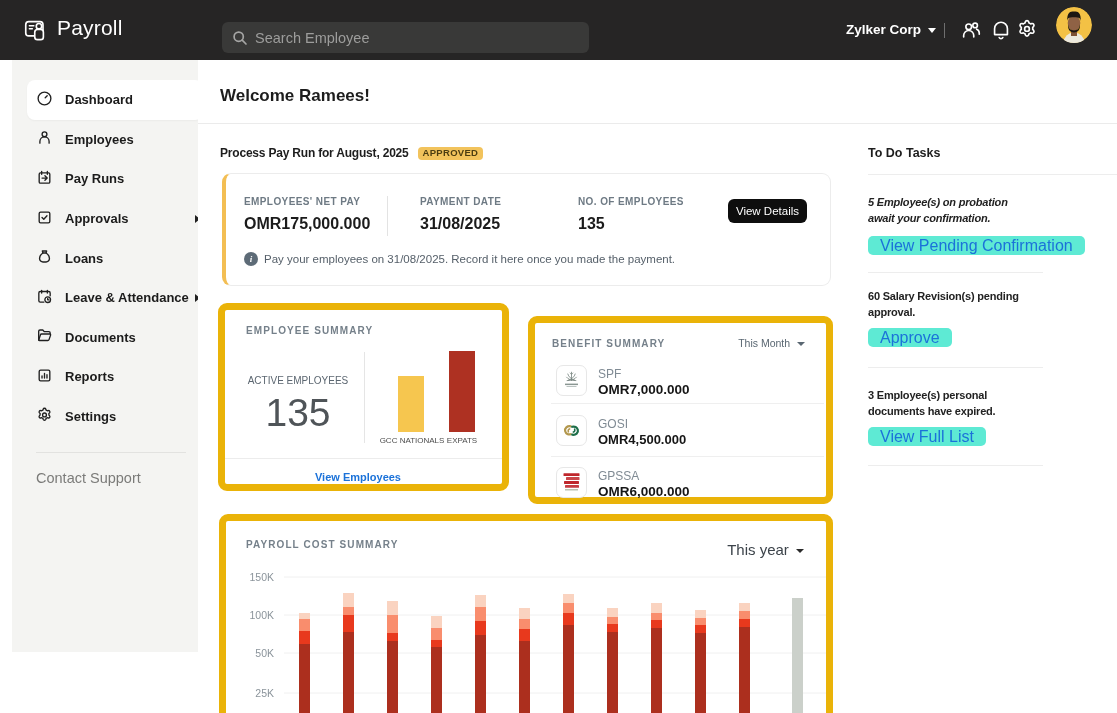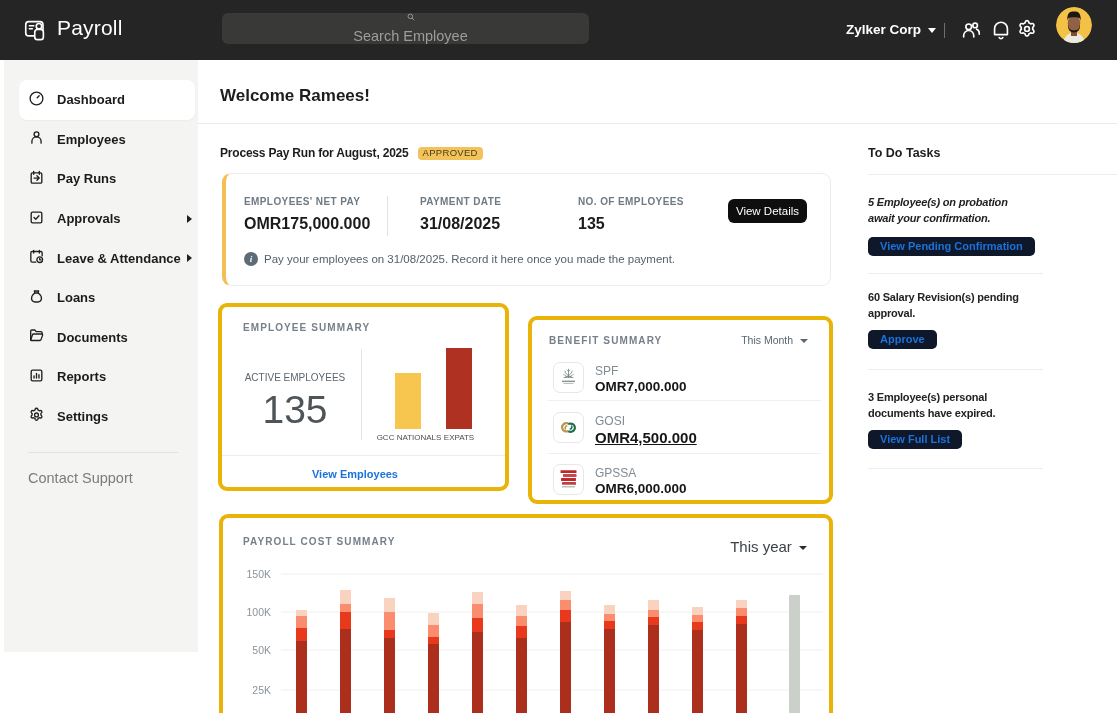--- a/index.html
+++ b/index.html
@@ -1,64 +1,64 @@
 <!DOCTYPE html>
 <html><head>
 <meta charset="utf-8">
 <style>
 * { margin:0; padding:0; box-sizing:border-box; }
 html,body { width:1117px; height:713px; overflow:hidden; font-family:"Liberation Sans", sans-serif; background:#fff; }
 
 .topbar { position:absolute; left:0; top:0; width:1117px; height:60px; background:#262525; z-index:10; }
 .logo { position:absolute; left:22px; top:16px; display:flex; gap:8px; color:#fff; }
 .logo-txt { font-size:21px; font-weight:500; letter-spacing:.2px; }
-.search { position:absolute; left:222px; top:13px; width:367px; height:31px; background:#393938; border-radius:6px; display:flex; align-items:center; padding-left:10px; gap:7px;flex-direction:column; }
+.search { position:absolute; left:222px; top:22px; width:367px; height:31px; background:#393938; border-radius:6px; display:flex; align-items:center; padding-left:10px; gap:7px; }
 .search span { color:#9d9d9c; font-size:14.5px; }
 .tb-right { position:absolute; left:0; top:0; width:1117px; height:60px; color:#fff; }
 .org { position:absolute; right:1117px; top:22px; font-size:13.5px; font-weight:700; display:flex; align-items:center; gap:7px; white-space:nowrap; }
 .org { right:auto; left:846px; top:21.5px;align-items:center; }
 .org .caret { width:0; height:0; border-left:4.5px solid transparent; border-right:4.5px solid transparent; border-top:5px solid #fff; margin-top:2px; }
 .tb-sep { position:absolute; left:944px; top:23px; width:1px; height:15px; background:#6f6f6f; }
 .tb-ic { position:absolute; top:19px; width:22px; height:22px; display:flex; align-items:center; justify-content:center; }
 .avatar { position:absolute; left:1056px; top:7px; width:36px; height:36px; border-radius:50%; overflow:hidden; }
 
-.sidebar { position:absolute; left:4px; top:60px; width:198px; height:592px; background:#f4f4f2; }
+.sidebar { position:absolute; left:12px; top:60px; width:198px; height:592px; background:#f4f4f2; }
 .nav { padding-top:20px; }
 .nav-item { position:relative; height:39.6px; display:flex; align-items:center; padding-left:24px; gap:12px; color:#1b1b1b; font-size:13px; font-weight:600; white-space:nowrap; }
 .nav-item.active { background:#fff; border-radius:8px; margin:0 7px 0 15px; padding-left:9px; box-shadow:0 1px 2px rgba(0,0,0,.04); }
 .nav-item .arr { position:absolute; right:10px; width:0; height:0; border-top:4.5px solid transparent; border-bottom:4.5px solid transparent; border-left:5px solid #202020; }
 .sb-divider { margin:16px 24px 0 24px; border-top:1px solid #e2e2e0; }
 .contact { margin:17px 0 0 24px; color:#7b7b79; font-size:14.5px; }
 
 .main { position:absolute; left:198px; top:60px; width:919px; height:653px; background:#fff; }
 .welcome { height:64px; border-bottom:1px solid #ebebeb; display:flex; align-items:center; padding-top:9px; padding-left:22px; font-size:17px; font-weight:700; color:#1d1d1d; }
 
 .payrun-title { position:absolute; left:22px; top:86px; font-size:12px; font-weight:700; letter-spacing:-.2px; color:#1d1d1d; display:flex; align-items:center; gap:9px; }
-.badge { background:#f2c35c; color:#4c3d11; font-size:9.5px; font-weight:400; letter-spacing:.3px; border-radius:4px; padding:0 5px 2px; }
+.badge { background:#f2c35c; color:#4c3d11; font-size:9.5px; font-weight:700; letter-spacing:.3px; border-radius:4px; padding:0 5px 2px; }
 .payrun-card { position:absolute; left:24px; top:113px; width:609px; height:113px; background:#fff; border:1px solid #ececec; border-left:4px solid #f3be53; border-radius:9px; }
 .prc-cols { position:absolute; left:18px; top:22px; display:flex; }
 .prc-col .lbl { font-size:10px; font-weight:700; letter-spacing:.4px; color:#6e7a84; }
 .prc-col .val { font-size:16px; font-weight:700; color:#1b1b1b; margin-top:8px; }
 .prc-div { width:1px; background:#e3e3e3; margin:0 0 0 0; }
 .prc-note { position:absolute; left:18px; top:78px; display:flex; align-items:center; gap:6px; font-size:11.5px; color:#56606a; }
 .info-i { width:14px; height:14px; border-radius:50%; background:#5d6b77; color:#fff; font-size:9px; font-style:italic; font-weight:700; display:flex; align-items:center; justify-content:center; font-family:"Liberation Serif",serif; }
 .view-details { position:absolute; right:23px; top:25px; background:#0e0e0e; color:#fff; font-size:11.5px; font-weight:500; border-radius:6px; padding:6px 8px; }
 
-.card { position:absolute; background:#fff; border:4px solid #eab308; border-radius:9px; }
+.card { position:absolute; background:#fff; border:7px solid #eab308; border-radius:9px; }
 .card-emp { left:20px; top:243px; width:291px; height:188px; }
 .card-ben { left:330px; top:243px; width:305px; height:188px;margin-top:13px; }
 .card-head { font-size:10px; font-weight:700; letter-spacing:1.1px; color:#75808a; }
 
 .card-chart { left:21px; top:454px; width:614px; height:280px; }
 
 .todo { position:absolute; left:670px; top:0; width:249px; }
 .todo h3 { font-size:12.5px; font-weight:700; color:#1d1d1d; margin:86px 0 0 0; }
 .todo .tdiv { border-top:1px solid #ededed; margin-top:14px; }
 .todo .task { font-size:11px; font-weight:600; letter-spacing:-.2px; color:#222; line-height:15.5px; }
-.tbtn { display:inline-block; background:#0f172a; color:#1b72d9; font-size:11px; font-weight:700; border-radius:5px; padding:3px 12px; line-height:13px; }
+.tbtn { display:inline-block; background:#5eead4; color:#1b72d9; font-size:16px; font-weight:400; border-radius:5px; padding:3px 12px; line-height:13px; }
 </style>
 </head>
 <body>
 <div class="topbar">
   <div class="logo">
     <svg width="27" height="27" viewBox="0 0 36 36">
       <g fill="none" stroke="#fff" stroke-width="2.2" stroke-linecap="round" stroke-linejoin="round">
         <rect x="5" y="7.5" width="23" height="19" rx="4"></rect>
       </g>
       <g>
@@ -126,30 +126,30 @@
           </svg></span>Employees</div>
     <div class="nav-item"><span class="ic" id="ic-pay"><svg width="17" height="17" viewBox="0 0 24 24" fill="none" stroke="#202020" stroke-width="1.9" stroke-linecap="round" stroke-linejoin="round">
             <rect x="4.5" y="5.5" width="15" height="14.5" rx="1.8"></rect>
             <path d="M8 3.5 V7.5 M16 3.5 V7.5"></path>
             <path d="M8.5 12.8 h6.5 M12.6 9.6 l3.2 3.2 -3.2 3.2"></path>
           </svg></span>Pay Runs</div>
     <div class="nav-item"><span class="ic" id="ic-app"><svg width="17" height="17" viewBox="0 0 24 24" fill="none" stroke="#202020" stroke-width="1.9" stroke-linecap="round" stroke-linejoin="round">
             <rect x="4.5" y="4.5" width="15" height="15" rx="2"></rect>
             <path d="M8.5 12 l2.5 2.5 L15.5 9.5"></path>
           </svg></span>Approvals<span class="arr"></span></div>
+    <div class="nav-item"><span class="ic" id="ic-loan"><svg width="17" height="17" viewBox="0 0 24 24" fill="none" stroke="#202020" stroke-width="1.9" stroke-linecap="round" stroke-linejoin="round">
+            <path d="M9.7 7 L9 4.2 h6 L14.3 7"></path>
+            <path d="M9.7 7 h4.6 c2.9 1.9 4.7 4.8 4.7 7.8 a4.9 4.9 0 0 1 -5.1 4.9 h-3.8 a4.9 4.9 0 0 1 -5.1-4.9 c0-3 1.8-5.9 4.7-7.8 Z"></path>
+          </svg></span>Loans</div>
     <div class="nav-item"><span class="ic" id="ic-leave"><svg width="17" height="17" viewBox="0 0 24 24" fill="none" stroke="#202020" stroke-width="1.9" stroke-linecap="round" stroke-linejoin="round">
             <path d="M20 11 V7 a2 2 0 0 0 -2-2 H6 a2 2 0 0 0 -2 2 v11 a2 2 0 0 0 2 2 h5"></path>
             <path d="M8 3.5 V7 M16 3.5 V7"></path>
             <circle cx="16.5" cy="16.5" r="4"></circle>
             <path d="M16.5 14.8 v1.9 h1.7"></path>
           </svg></span>Leave &amp; Attendance<span class="arr"></span></div>
-    <div class="nav-item"><span class="ic" id="ic-loan"><svg width="17" height="17" viewBox="0 0 24 24" fill="none" stroke="#202020" stroke-width="1.9" stroke-linecap="round" stroke-linejoin="round">
-            <path d="M9.7 7 L9 4.2 h6 L14.3 7"></path>
-            <path d="M9.7 7 h4.6 c2.9 1.9 4.7 4.8 4.7 7.8 a4.9 4.9 0 0 1 -5.1 4.9 h-3.8 a4.9 4.9 0 0 1 -5.1-4.9 c0-3 1.8-5.9 4.7-7.8 Z"></path>
-          </svg></span>Loans</div>
     <div class="nav-item"><span class="ic" id="ic-doc"><svg width="17" height="17" viewBox="0 0 24 24" fill="none" stroke="#202020" stroke-width="1.9" stroke-linecap="round" stroke-linejoin="round">
             <path d="M3.8 18.5 V6 a1.8 1.8 0 0 1 1.8-1.8 h4 l2 2.3 h6.6 a1.8 1.8 0 0 1 1.8 1.8 v1"></path>
             <path d="M3.8 18.5 L6.3 11 a1.6 1.6 0 0 1 1.5-1.1 h11.7 a1.2 1.2 0 0 1 1.1 1.6 l-2.2 6.3 a1.8 1.8 0 0 1 -1.7 1.2 H5 a1.3 1.3 0 0 1 -1.2-.5 Z"></path>
           </svg></span>Documents</div>
     <div class="nav-item"><span class="ic" id="ic-rep"><svg width="17" height="17" viewBox="0 0 24 24" fill="none" stroke="#202020" stroke-width="1.9" stroke-linecap="round" stroke-linejoin="round">
             <rect x="4.5" y="4.5" width="15" height="15" rx="2"></rect>
             <path d="M8.5 15.5 v-3 M12 15.5 V9 M15.5 15.5 v-4.5"></path>
           </svg></span>Reports</div>
     <div class="nav-item"><span class="ic" id="ic-set"><svg width="17" height="17" viewBox="0 0 24 24" fill="none" stroke="#202020" stroke-width="1.9" stroke-linejoin="round">
             <path d="M13.9 3.2 a2 2 0 0 0 -3.8 0 l-.3 1.2 a7.6 7.6 0 0 0 -1.8 1 l-1.2-.4 a2 2 0 0 0 -1.9 3.3 l.9.9 a7.6 7.6 0 0 0 0 2.1 l-.9.9 a2 2 0 0 0 1.9 3.3 l1.2-.4 a7.6 7.6 0 0 0 1.8 1 l.3 1.2 a2 2 0 0 0 3.8 0 l.3-1.2 a7.6 7.6 0 0 0 1.8-1 l1.2.4 a2 2 0 0 0 1.9-3.3 l-.9-.9 a7.6 7.6 0 0 0 0-2.1 l.9-.9 a2 2 0 0 0 -1.9-3.3 l-1.2.4 a7.6 7.6 0 0 0 -1.8-1 Z"></path>
@@ -219,21 +219,21 @@
     <div style="position:absolute; left:63px; top:59px; font-size:13.5px; font-weight:700; color:#161616;">OMR7,000.000</div>
     <div style="position:absolute; left:16px; top:80px; width:273px; border-top:1px solid #efefef;"></div>
 
     <div style="position:absolute; left:21px; top:92px; width:31px; height:31px; border:1px solid #e7e7e7; border-radius:7px;" id="logo-gosi"><svg width="29" height="29" viewBox="0 0 29 29" fill="none" stroke-linecap="round">
           <path d="M13.8 10.3 C10.2 9.6 7.4 12.2 8.2 15.2 C8.9 17.7 11.4 19 13.8 18.2" stroke="#b3984e" stroke-width="2.2"></path>
           <path d="M12.6 12.9 C11.3 13.3 10.8 14.7 11.4 15.8" stroke="#b3984e" stroke-width="1.6"></path>
           <path d="M15.2 18.7 C18.8 19.4 21.6 16.8 20.8 13.8 C20.1 11.3 17.6 10 15.2 10.8" stroke="#1e6f4a" stroke-width="2.2"></path>
           <path d="M16.4 16.1 C17.7 15.7 18.2 14.3 17.6 13.2" stroke="#1e6f4a" stroke-width="1.6"></path>
         </svg></div>
     <div style="position:absolute; left:63px; top:94px; font-size:12px; color:#808b94;">GOSI</div>
-    <div style="position:absolute; left:63px; top:109px; font-size:15px; font-weight:700; color:#161616;text-decoration:underline;">OMR4,500.000</div>
+    <div style="position:absolute; left:63px; top:109px; font-size:13px; font-weight:700; color:#161616;">OMR4,500.000</div>
     <div style="position:absolute; left:16px; top:133px; width:273px; border-top:1px solid #efefef;"></div>
 
     <div style="position:absolute; left:21px; top:144px; width:31px; height:31px; border:1px solid #e7e7e7; border-radius:7px;" id="logo-gpssa"><svg width="29" height="29" viewBox="0 0 29 29">
           <g fill="#bf272c">
             <rect x="6.5" y="5.2" width="16" height="2.9" rx=".6"></rect>
             <rect x="9" y="9.1" width="13.5" height="2.9" rx=".6" opacity=".85"></rect>
             <rect x="7" y="13" width="15" height="2.9" rx=".6"></rect>
             <rect x="8" y="16.9" width="14" height="2.9" rx=".6" opacity=".9"></rect>
           </g>
           <rect x="8" y="21.4" width="13" height=".9" fill="#8d9a7f"></rect>

